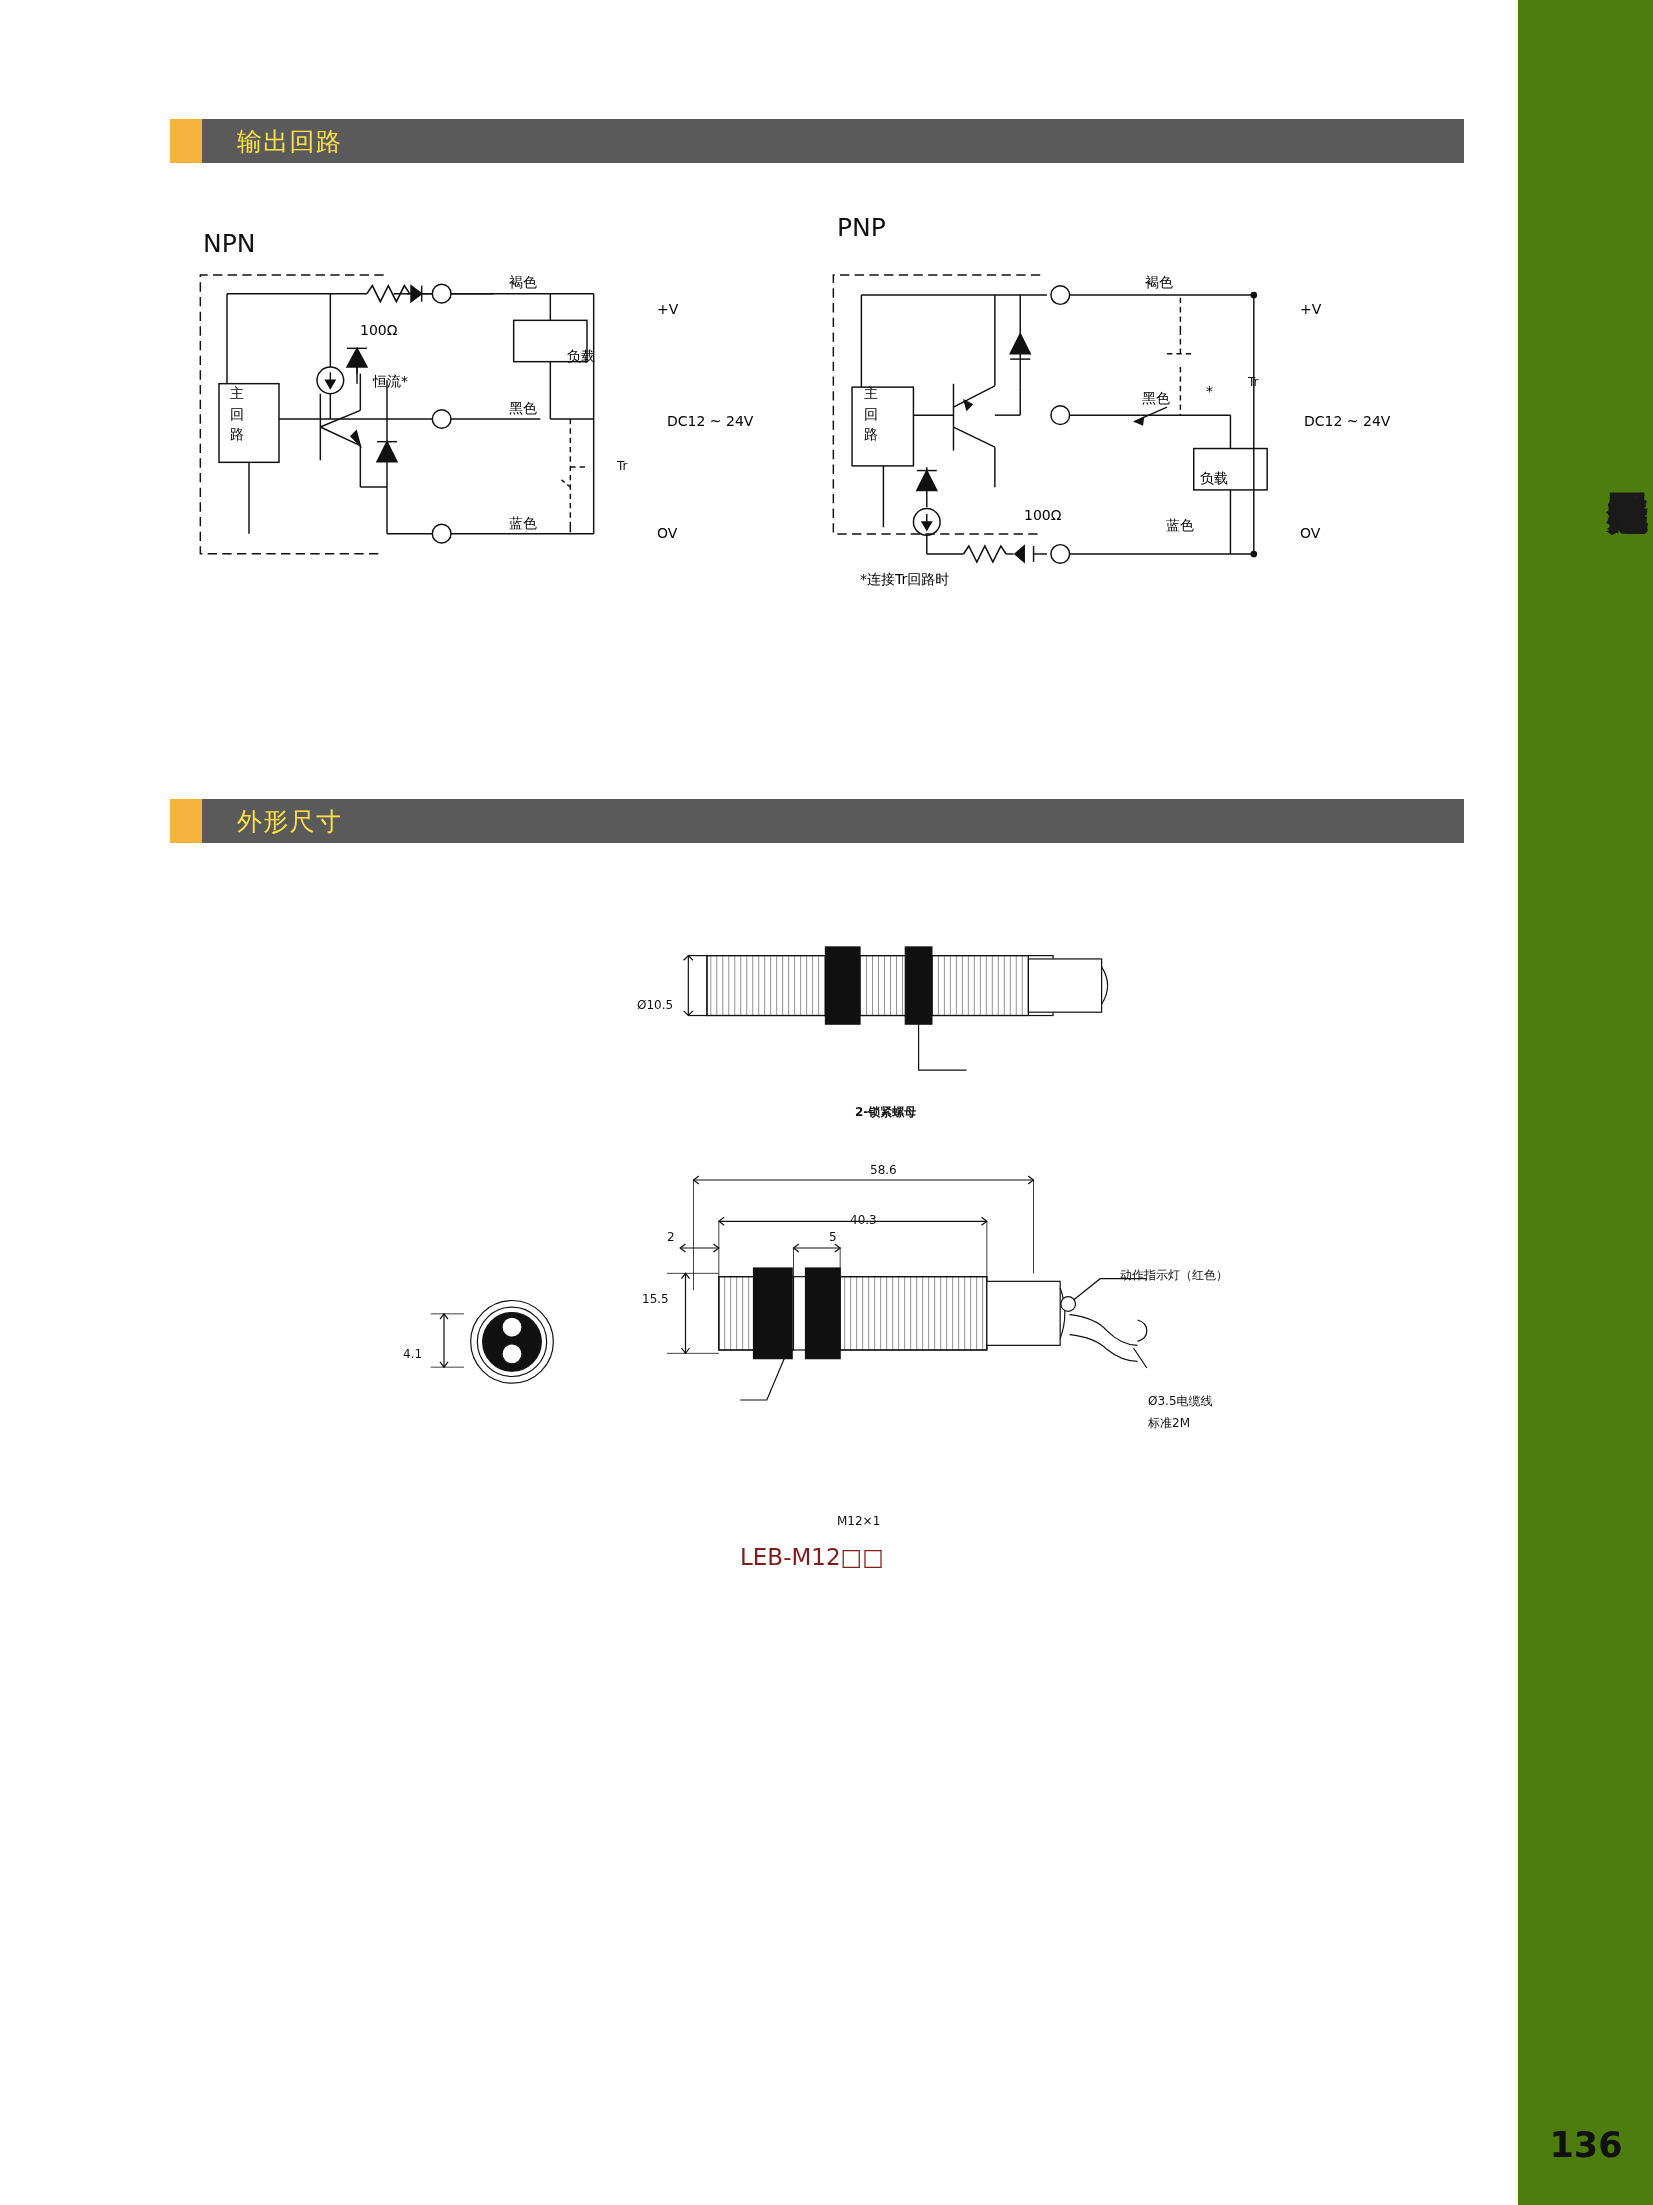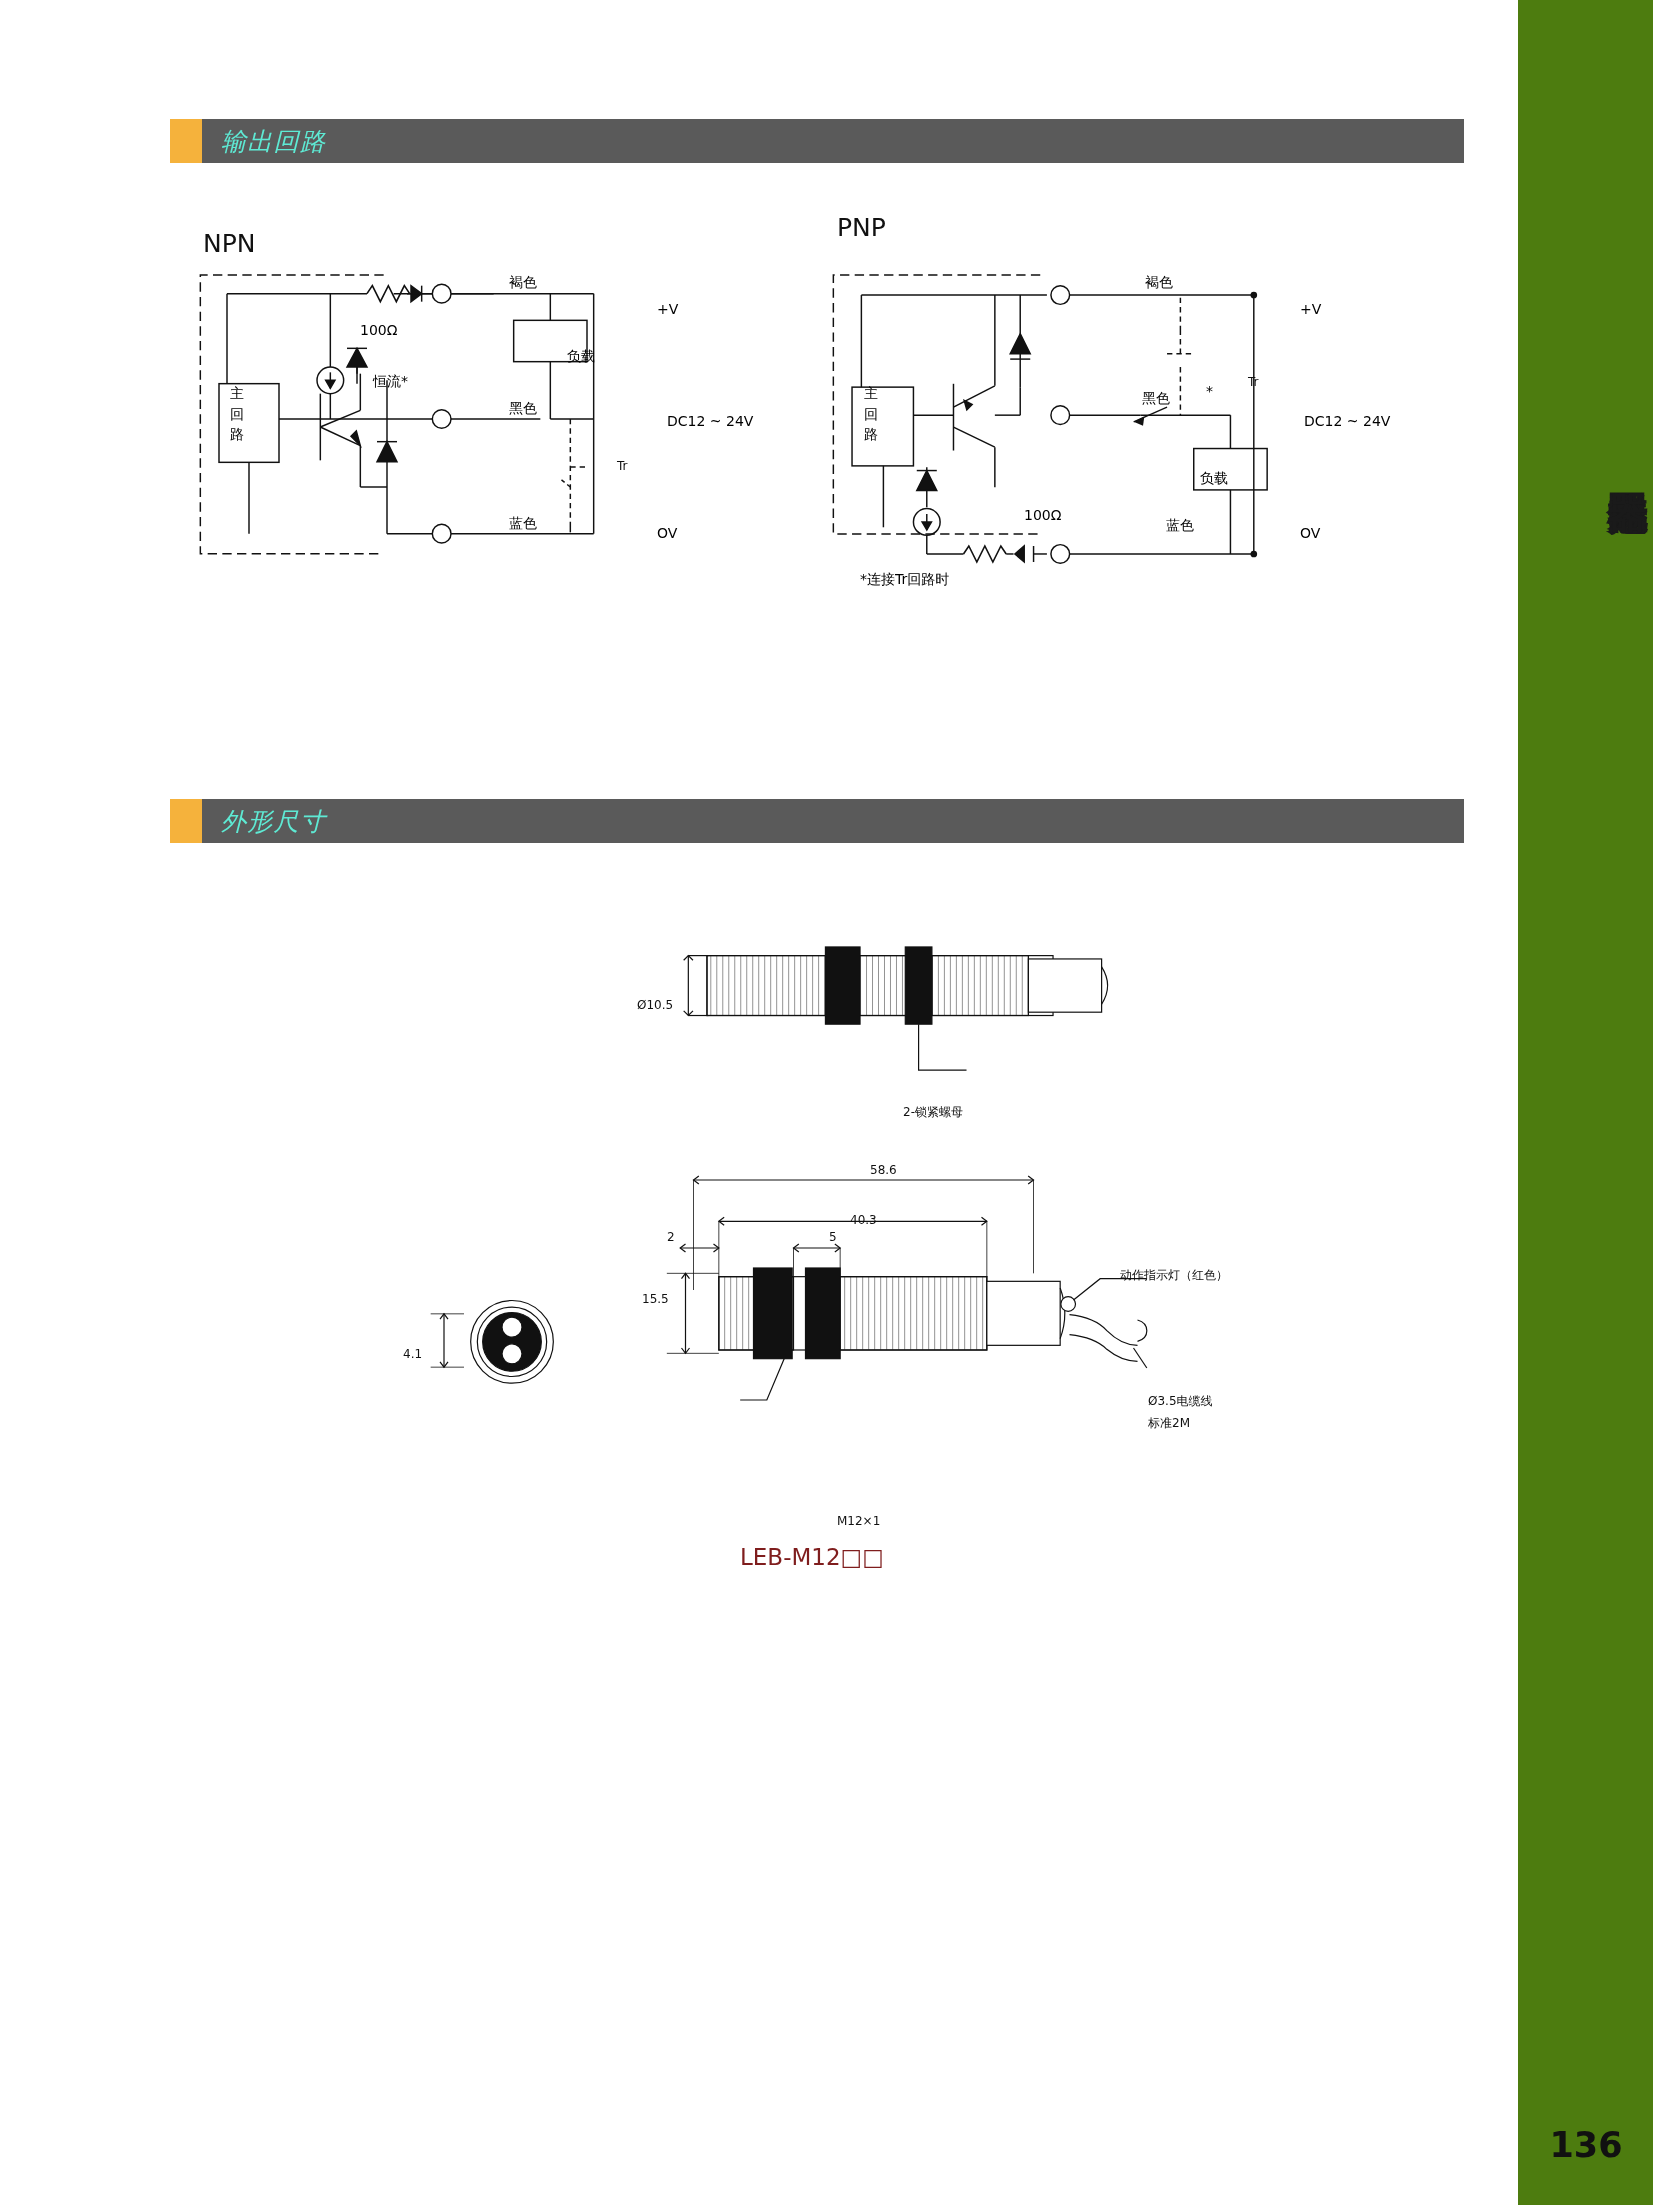--- a/index.html
+++ b/index.html
@@ -33,22 +33,22 @@
   }
   
   .section-bar{
     position:absolute;left:177px;width:1287px;height:44px;
     background:#5a5a5a;
   }
   .section-bar .accent{
     position:absolute;left:-6.7px;top:0;width:32px;height:44px;background:#f5b23c;
   }
   .section-bar .title{
-    position:absolute;left:44px;top:50%;transform:translateY(-50%);
-    color:#5eead4;font-size:25px;letter-spacing:1.3px;font-style:italic;
+    position:absolute;left:60px;top:50%;transform:translateY(-50%);
+    color:#fde047;font-size:25px;letter-spacing:1.3px;
   }
   
   .lbl{position:absolute;font-size:14px;color:#000000;white-space:nowrap;text-align:center;}
   .lbl-sm{position:absolute;font-size:12px;color:#111;white-space:nowrap;}
   .lbl-lg{position:absolute;font-size:25px;color:#111;white-space:nowrap;}
   .model-label{position:absolute;font-size:23px;color:#7f1d1d;white-space:nowrap;}
   svg{display:block;}
   .diagram-wrap{position:absolute;}
 </style>
 </head>
@@ -273,21 +273,21 @@
     <path d="M95 50 L102 43 L109 50"></path>
     <path d="M95 126 L102 133 L109 126"></path>
     <path d="M102 43 L132 43" stroke-dasharray="0"></path>
     <path d="M102 133 L132 133"></path>
 
     <path d="M448 146 L448 215 L520 215"></path>
   </g>
 </svg>
 </div>
 <div class="lbl-sm" style="left:637px;top:998px;">Ø10.5</div>
-<div class="lbl-sm" style="left:903px;top:1104px;">2-锁紧螺母</div>
+<div class="lbl-sm" style="left:855px;top:1104px;font-weight:bold;">2-锁紧螺母</div>
 
 <div class="diagram-wrap" style="left:640px;top:1160px;">
 <svg width="547" height="280" viewBox="0 0 820 420">
   <defs>
     <pattern id="thread2" width="9" height="10" patternUnits="userSpaceOnUse">
       <path d="M0 0 L0 10" stroke="#333" stroke-width="1.6"></path>
     </pattern>
   </defs>
   <g stroke="#111" fill="none" stroke-width="1.8">
 

